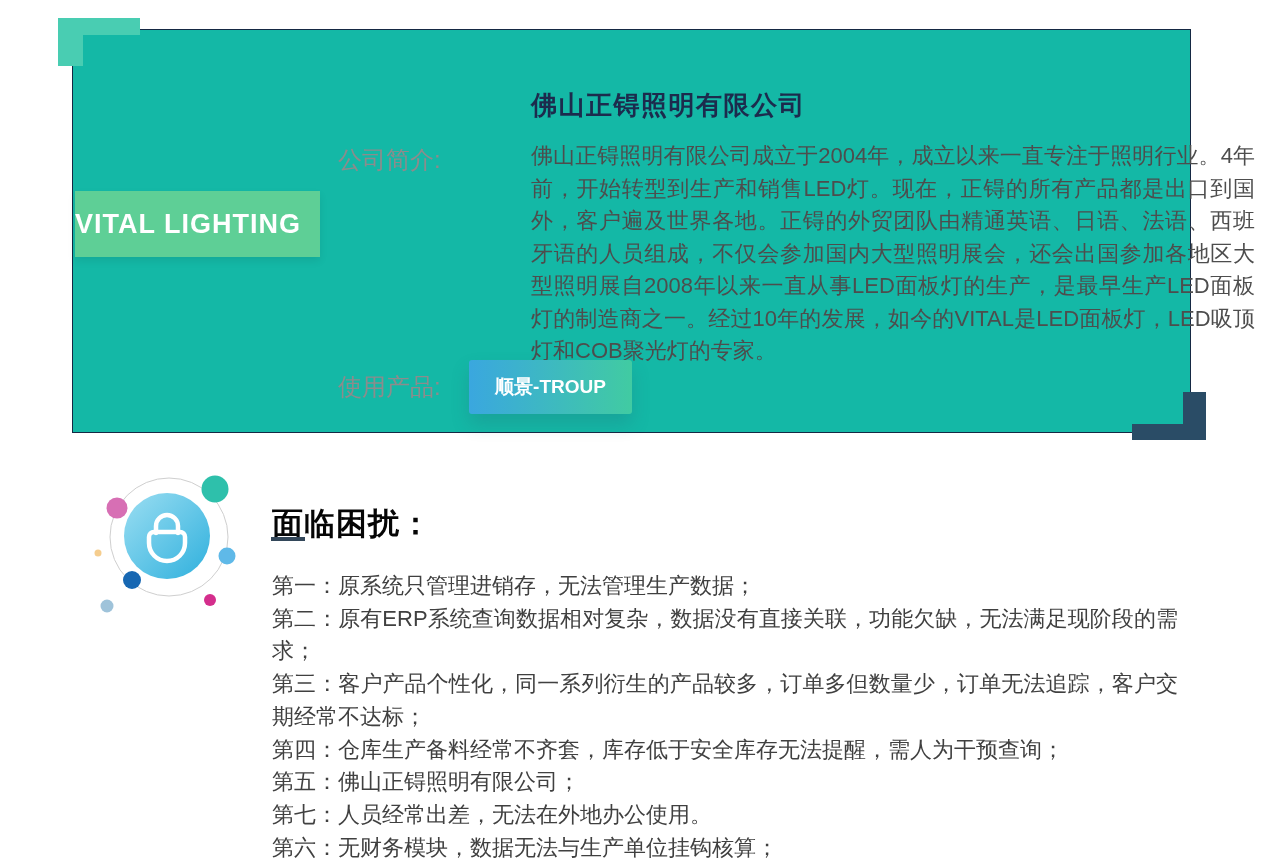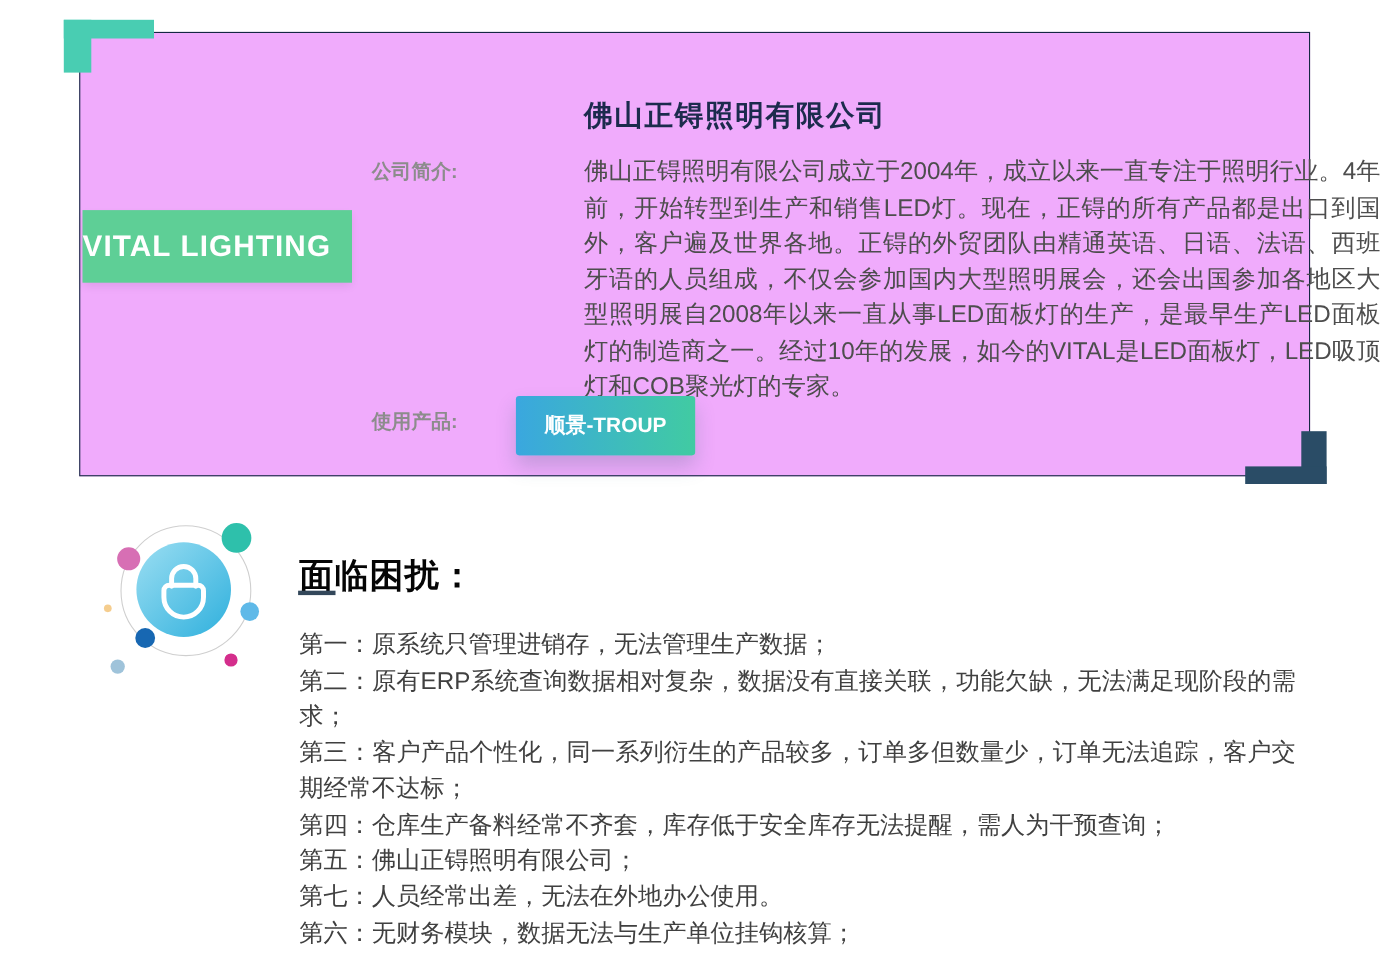--- a/index.html
+++ b/index.html
@@ -11,21 +11,21 @@
     height: 866px;
     background: #ffffff;
     overflow: hidden;
   }
   
   .card {
     position: absolute;
     left: 72px; top: 29px;
     width: 1119px; height: 404px;
     border: 1px solid #152843;
-    background: #f0abfc;
+    background: #14b8a6;
   }
   .corner-green-h, .corner-green-v {
     position: absolute; background: #49cdb2; z-index: 3;
   }
   .corner-green-h { left: 58px; top: 18px; width: 82px; height: 17px; }
   .corner-green-v { left: 58px; top: 18px; width: 25px; height: 48px; }
   .corner-dark-v, .corner-dark-h {
     position: absolute; background: #2a4c66; z-index: 3;
   }
   .corner-dark-v { left: 1183px; top: 392px; width: 23px; height: 48px; }
@@ -42,22 +42,22 @@
   .logo-text {
     color: #ffffff;
     font-size: 27px;
     font-weight: bold;
     letter-spacing: 1px;
     white-space: nowrap;
   }
   .field-label {
     position: absolute;
     left: 338px;
-    font-size: 18px;
-    font-weight: bold;
+    font-size: 24px;
+    font-weight: normal;
     color: #8c8c8c;
     white-space: nowrap;
   }
   .label-profile { top: 144px; }
   .label-product { top: 371px; }
   .company-title {
     position: absolute;
     left: 458px; top: 58px;
     font-size: 26px;
     font-weight: bold;

